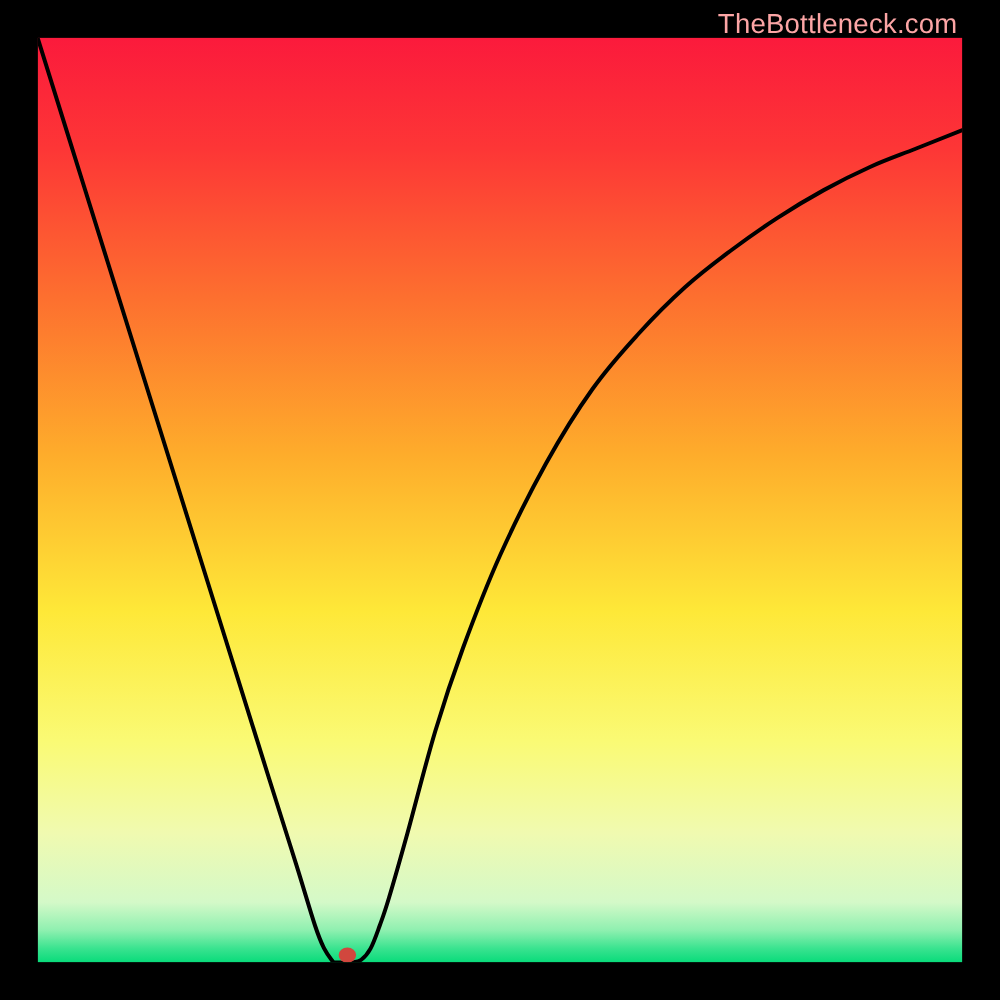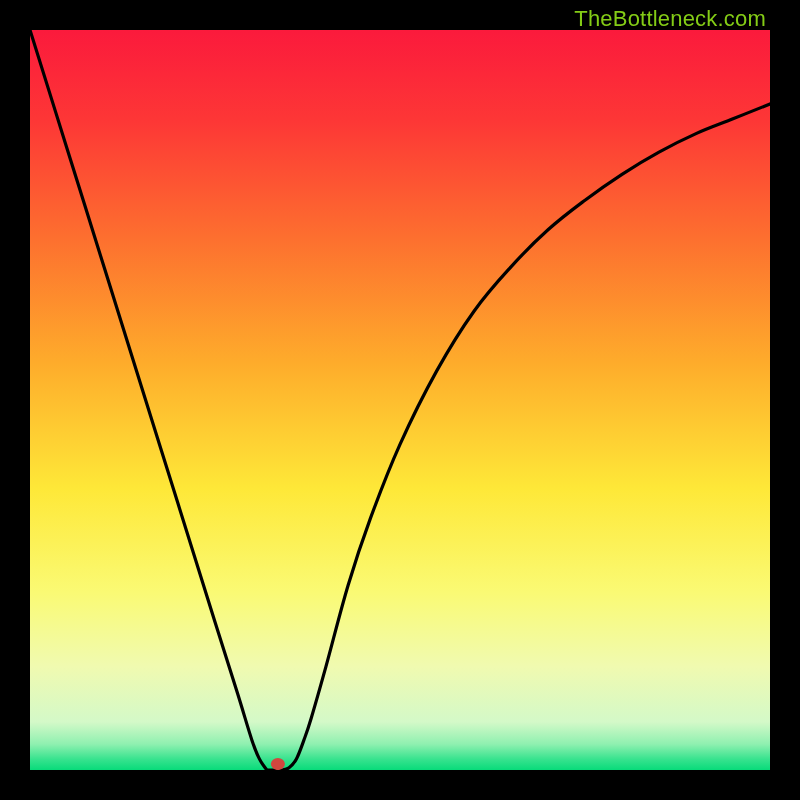--- a/index.html
+++ b/index.html
@@ -30,21 +30,21 @@
     inset: 0;
   }
   .curve-svg {
     position: absolute;
     inset: 0;
   }
   .watermark {
     position: absolute;
     top: 6px;
     right: 34px;
-    color: #84cc16;
+    color: #fca5a5;
     font-size: 22px;
     font-weight: 500;
     letter-spacing: 0.2px;
   }
 </style>
 </head>
 <body>
 
 <div class="frame">
 

